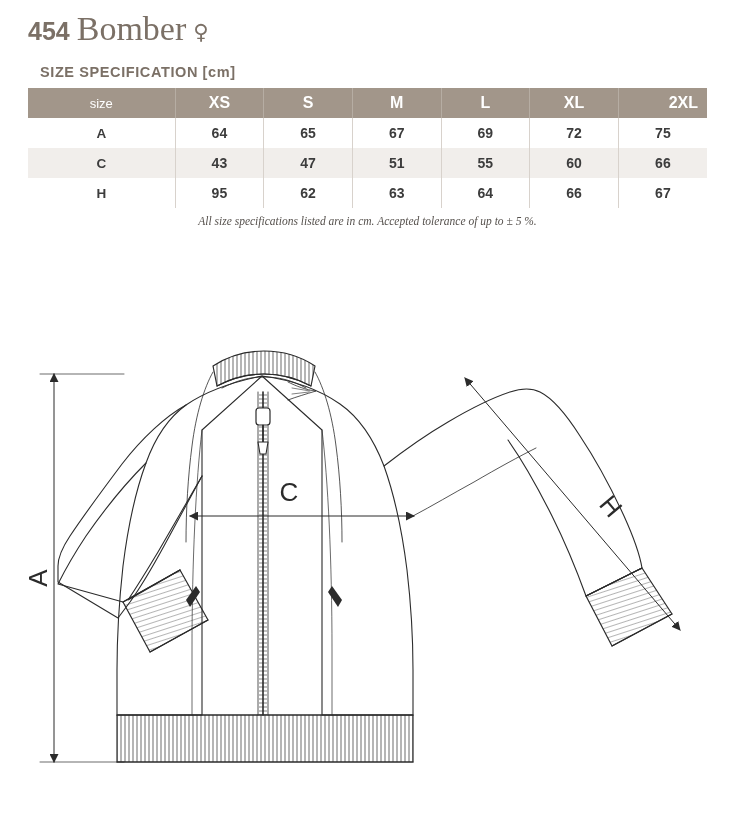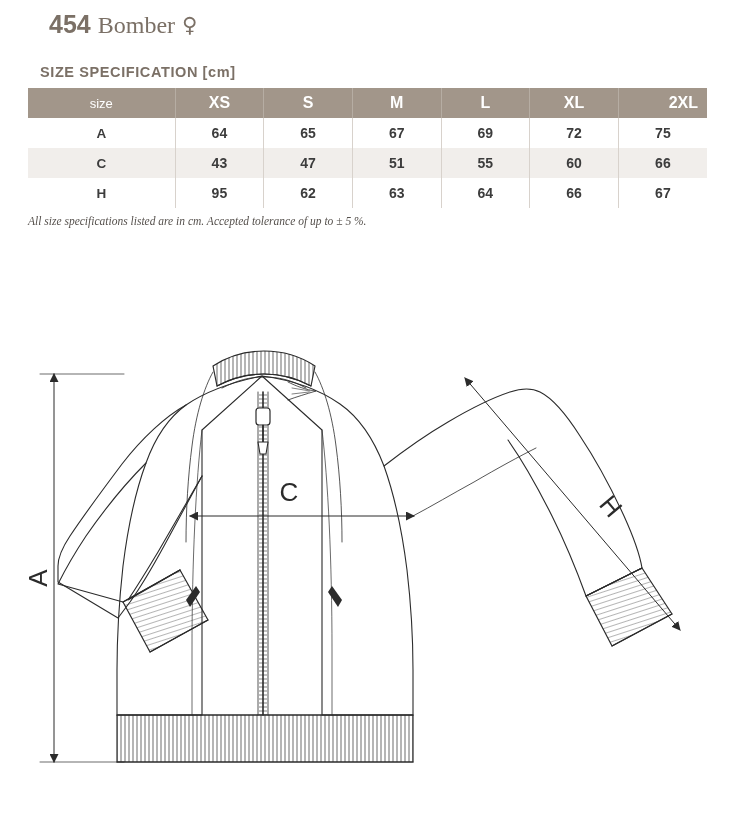--- a/index.html
+++ b/index.html
@@ -22,32 +22,31 @@
   }
 
   
   .title-row {
     position: absolute;
     left: 28px;
     top: 10px;
     display: flex;
     align-items: baseline;
     gap: 7px;
-    margin-left: 21px;
   }
   .title-code {
     font-family: "Liberation Sans", sans-serif;
     font-size: 25px;
     font-weight: bold;
     color: #7b7066;
     letter-spacing: 0px;
   }
   .title-name {
     font-family: "Liberation Serif", serif;
-    font-size: 24px;
+    font-size: 34px;
     font-weight: normal;
     color: #7b7066;
   }
   .gender-mark {
     font-size: 21px;
     color: #7b7066;
     font-family: "DejaVu Sans", sans-serif;
     line-height: 1;
     position: relative;
     top: -1px;
@@ -120,20 +119,21 @@
     padding-left: 41px;
   }
   col.c-label { width: 146px; }
   col.c-val { width: 88px; }
 
   .table-note {
     position: absolute;
     left: 28px;
     top: 215px;
     width: 679px;
+    text-align: center;
     font-family: "Liberation Serif", serif;
     font-style: italic;
     font-size: 11.5px;
     color: #55504c;
   }
 
   
   .drawing {
     position: absolute;
     left: 0;

